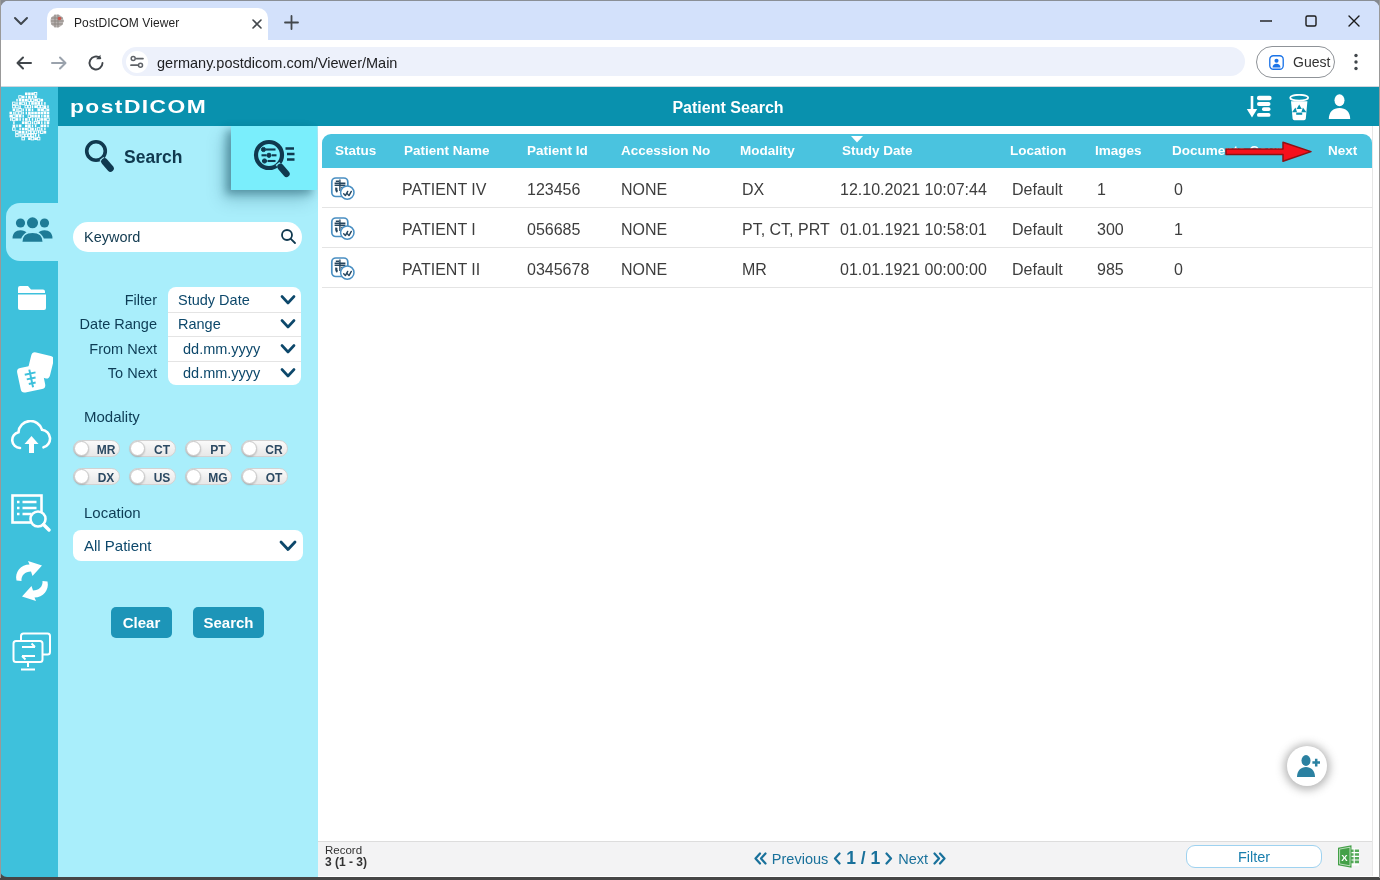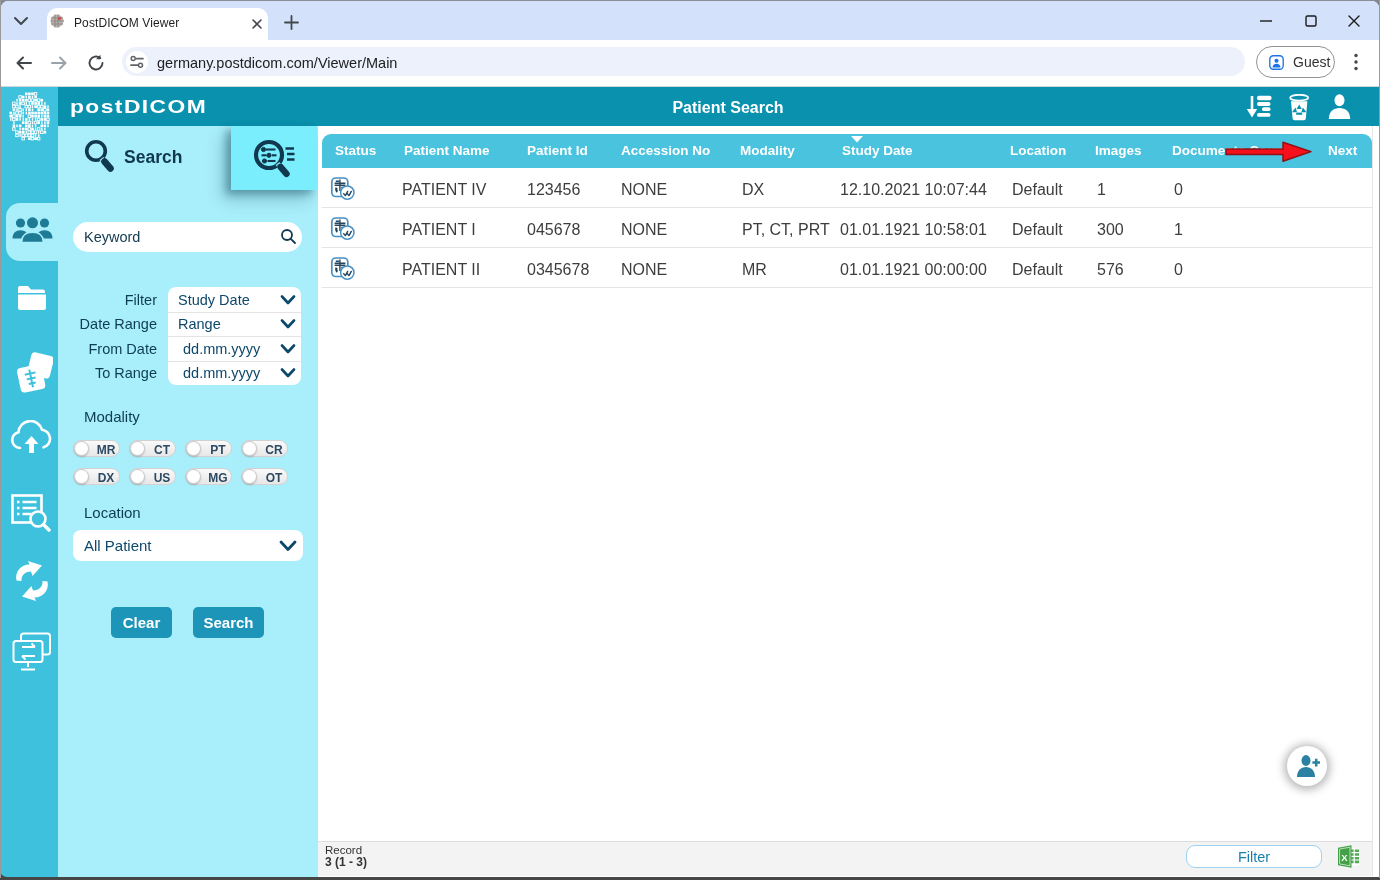--- a/index.html
+++ b/index.html
@@ -372,22 +372,22 @@
       </g>
   </svg>
   <div id="keyword" class="abs"></div>
   <div id="keywordtxt" class="abs">Keyword</div>
   <svg class="abs" style="left:280px;top:228px" width="17" height="17" viewBox="0 0 17 17">
       <circle cx="7" cy="7" r="5" stroke="#10394f" stroke-width="1.8" fill="none"></circle>
       <path d="M10.8 10.8 L15 15" stroke="#10394f" stroke-width="1.8" stroke-linecap="round"></path>
     </svg>
   <div class="abs flabel" style="top:292px">Filter</div>
   <div class="abs flabel" style="top:316px">Date Range</div>
-  <div class="abs flabel" style="top:341px">From Date</div>
-  <div class="abs flabel" style="top:365px">To Range</div>
+  <div class="abs flabel" style="top:341px">From Next</div>
+  <div class="abs flabel" style="top:365px">To Next</div>
   <div id="selgroup" class="abs"></div>
   <div class="abs selrow" style="top:288px">
       <span class="t">Study Date</span>
     </div>
   <div class="abs sep" style="top:312px"></div>
   <div class="abs selrow" style="top:312px">
       <span class="t">Range</span>
     </div>
   <div class="abs sep" style="top:336px"></div>
   <div class="abs selrow" style="top:337px">
@@ -473,36 +473,36 @@
       <span class="td" style="left:205px">123456</span>
     <span class="td" style="left:299px">NONE</span>
       <span class="td" style="left:420px">DX</span>
     <span class="td" style="left:518px">12.10.2021 10:07:44</span>
     <span class="td" style="left:690px">Default</span>
       <span class="td" style="left:775px">1</span>
     <span class="td" style="left:852px">0</span>
   </div>
   <div class="abs row" style="top:208px">
     <span class="td" style="left:80px">PATIENT I</span>
-      <span class="td" style="left:205px">045678</span>
+      <span class="td" style="left:205px">056685</span>
     <span class="td" style="left:299px">NONE</span>
       <span class="td" style="left:420px">PT, CT, PRT</span>
     <span class="td" style="left:518px">01.01.1921 10:58:01</span>
     <span class="td" style="left:690px">Default</span>
       <span class="td" style="left:775px">300</span>
     <span class="td" style="left:852px">1</span>
   </div>
   <div class="abs row" style="top:248px">
     <span class="td" style="left:80px">PATIENT II</span>
       <span class="td" style="left:205px">0345678</span>
     <span class="td" style="left:299px">NONE</span>
       <span class="td" style="left:420px">MR</span>
     <span class="td" style="left:518px">01.01.1921 00:00:00</span>
     <span class="td" style="left:690px">Default</span>
-      <span class="td" style="left:775px">576</span>
+      <span class="td" style="left:775px">985</span>
     <span class="td" style="left:852px">0</span>
   </div>
   <svg style="position:absolute;width:0;height:0">
       <defs>
     <g id="statusicon">
       <rect x="1.8" y="4" width="16" height="18.5" rx="4" fill="#fff" stroke="#4a8fc2" stroke-width="1.7"></rect>
       <g stroke="#25455e" stroke-width="1.4" fill="none">
         <path d="M5.8 7.2 h3.2 M4.6 9.2 h10.8 M4.6 11.2 h10.8 M9.9 5.5 v11.5 M11.2 13.4 h3.5"></path>
         <path d="M6.3 13.6 q-0.3 3.4 1.2 4.2" stroke-width="2.2"></path>
       </g>
@@ -520,20 +520,37 @@
   <svg class="abs" style="left:330px;top:254px" width="25" height="27" viewBox="0 0 25 27">
       <use href="#statusicon"></use>
     </svg>
   <svg class="abs" style="left:1225px;top:140px" width="90" height="24" viewBox="0 0 90 24">
     <path d="M1 8.9 L58 8.9 L58 2.2 L86 11.6 L58 21.3 L58 14.5 L1 14.5 z" fill="#f5101c" stroke="#8e1014" stroke-width="1.5" stroke-linejoin="round"></path>
   </svg>
 
   <div id="botbar" class="abs"></div>
   <div id="record1" class="abs">Record</div>
   <div id="record2" class="abs">3 (1 - 3)</div>
+  <div id="pager" class="abs">
+    <svg width="13" height="13" viewBox="0 0 13 13">
+        <path d="M6 1.5 L1.5 6.5 L6 11.5 M11.5 1.5 L7 6.5 L11.5 11.5" stroke="#19719b" stroke-width="2.2" fill="none" stroke-linecap="round" stroke-linejoin="round"></path>
+      </svg>
+    <span style="font-size:14.5px">Previous</span>
+    <svg width="8" height="13" viewBox="0 0 8 13">
+        <path d="M6.5 1.5 L2 6.5 L6.5 11.5" stroke="#19719b" stroke-width="2.2" fill="none" stroke-linecap="round" stroke-linejoin="round"></path>
+      </svg>
+    <span style="font-size:17.5px;font-weight:bold">1 / 1</span>
+    <svg width="8" height="13" viewBox="0 0 8 13">
+        <path d="M1.5 1.5 L6 6.5 L1.5 11.5" stroke="#19719b" stroke-width="2.2" fill="none" stroke-linecap="round" stroke-linejoin="round"></path>
+      </svg>
+    <span style="font-size:14.5px">Next</span>
+    <svg width="13" height="13" viewBox="0 0 13 13">
+        <path d="M1.5 1.5 L6 6.5 L1.5 11.5 M7 1.5 L11.5 6.5 L7 11.5" stroke="#19719b" stroke-width="2.2" fill="none" stroke-linecap="round" stroke-linejoin="round"></path>
+      </svg>
+  </div>
   <svg class="abs" style="left:1338px;top:845px" width="22" height="23" viewBox="0 0 22 23">
     <g fill="#43a047">
         <path d="M12.5 3.5 h8.5 v17 h-8.5 z" fill="#fff"></path>
     <path d="M13 4.5 h8 v2.6 h-8 z M13 8.2 h8 v2.6 h-8 z M13 11.9 h8 v2.6 h-8 z M13 15.6 h8 v2.6 h-8 z" fill="#43a047" opacity="0.9"></path>
     <path d="M16.2 3.5 v17" stroke="#fff" stroke-width="1.2"></path>
     <path d="M0 2.8 L13.5 0.2 V22.8 L0 20.2 z"></path>
       </g>
     <path d="M1.6 4.1 L12 2.2 V20.8 L1.6 18.9 z" fill="none" stroke="#fff" stroke-width="0.9" opacity="0.7"></path>
     <text x="3.2" y="15.6" font-size="9.5" font-weight="bold" fill="#fff" font-family="Liberation Sans">X</text>
   </svg>

